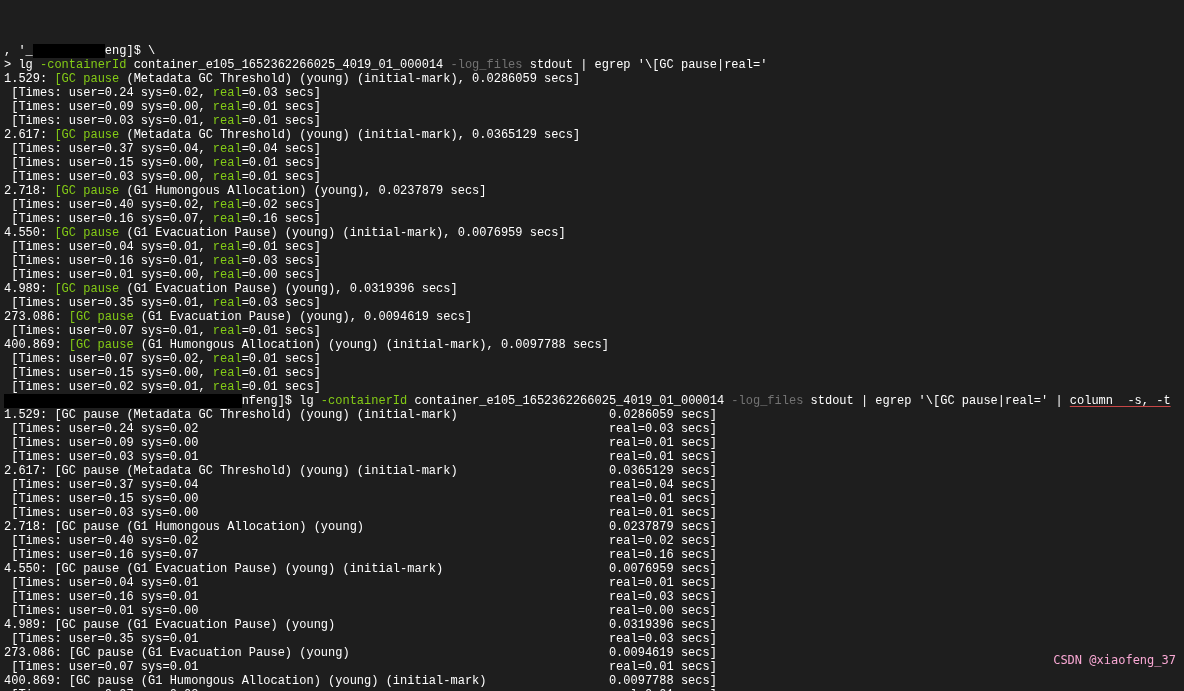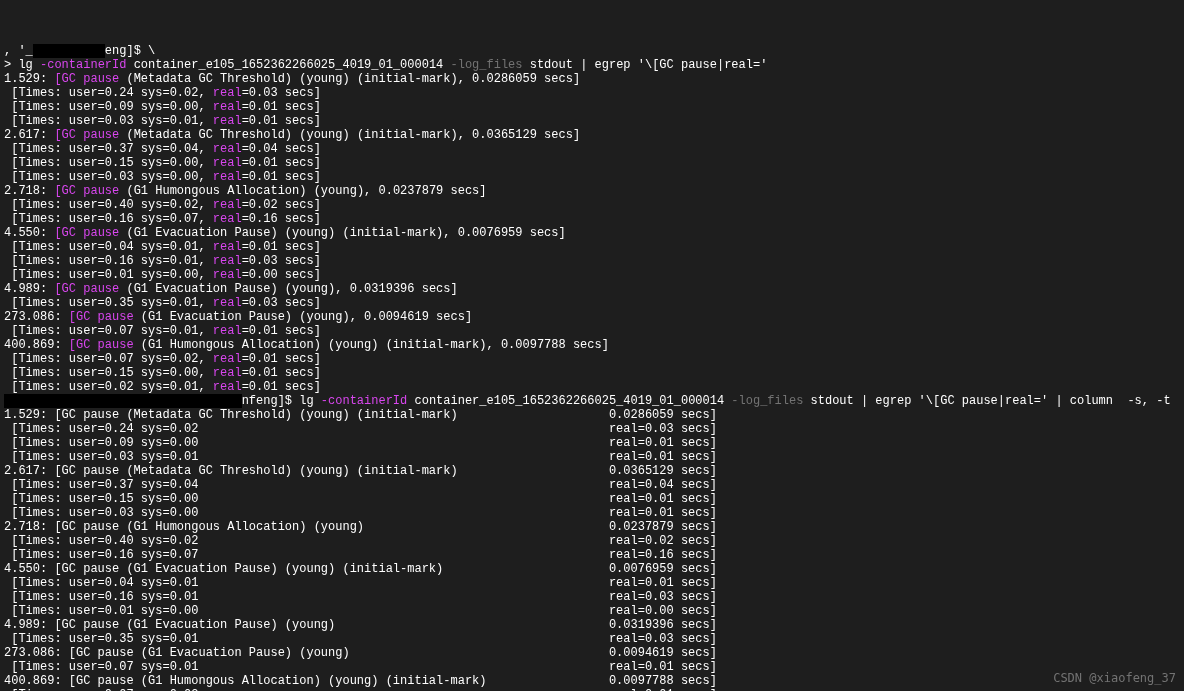--- a/index.html
+++ b/index.html
@@ -1,24 +1,24 @@
 <!DOCTYPE html>
 <html><head>
 <meta charset="utf-8">
 <style>
   html,body{margin:0;padding:0;background:#1e1e1e;color:#d4d4d4;width:1184px;height:691px;overflow:hidden}
   body{font:12px/14px "Consolas","Courier New",monospace;white-space:pre}
   #term{padding:2px 4px}
   .l{display:block}
   .c-white{color:#fff}
-  .c-yel{color:#d946ef}  
+  .c-yel{color:#84cc16}  
   .c-teal{color:#737373} 
-  .c-under{text-decoration-color:#c74646;text-decoration-thickness:1px;text-underline-offset:2px}
+  .c-under{text-decoration:underline;text-decoration-color:#c74646;text-decoration-thickness:1px;text-underline-offset:2px}
   .blot{display:inline-block;background:#000;color:#000}
-  .watermark{position:absolute;right:8px;bottom:6px;color:#737373;font:12px/14px "Consolas",monospace}
+  .watermark{position:absolute;right:8px;bottom:24px;color:#f9a8d4;font:12px/14px "Consolas",monospace}
 </style>
 </head>
 <body>
 
 
 <div id="term"><span class="l"><span class="c-white">, '_</span><span class="blot">          </span><span class="c-white">eng]$ \</span></span><span class="l"><span class="c-white">&gt; </span><span class="c-white">lg </span><span class="c-yel">-containerId </span><span class="c-white">container_e105_1652362266025_4019_01_000014 </span><span class="c-teal">-log_files </span><span class="c-white">stdout | egrep '\[GC pause|real='</span></span><span class="l"><span class="c-white">1.529: </span><span class="c-yel">[GC pause </span><span class="c-white">(Metadata GC Threshold) (young) (initial-mark), 0.0286059 secs]</span></span><span class="l"><span class="c-white"> [Times: user=0.24 sys=0.02, </span><span class="c-yel">real</span><span class="c-white">=0.03 secs]</span></span><span class="l"><span class="c-white"> [Times: user=0.09 sys=0.00, </span><span class="c-yel">real</span><span class="c-white">=0.01 secs]</span></span><span class="l"><span class="c-white"> [Times: user=0.03 sys=0.01, </span><span class="c-yel">real</span><span class="c-white">=0.01 secs]</span></span><span class="l"><span class="c-white">2.617: </span><span class="c-yel">[GC pause </span><span class="c-white">(Metadata GC Threshold) (young) (initial-mark), 0.0365129 secs]</span></span><span class="l"><span class="c-white"> [Times: user=0.37 sys=0.04, </span><span class="c-yel">real</span><span class="c-white">=0.04 secs]</span></span><span class="l"><span class="c-white"> [Times: user=0.15 sys=0.00, </span><span class="c-yel">real</span><span class="c-white">=0.01 secs]</span></span><span class="l"><span class="c-white"> [Times: user=0.03 sys=0.00, </span><span class="c-yel">real</span><span class="c-white">=0.01 secs]</span></span><span class="l"><span class="c-white">2.718: </span><span class="c-yel">[GC pause </span><span class="c-white">(G1 Humongous Allocation) (young), 0.0237879 secs]</span></span><span class="l"><span class="c-white"> [Times: user=0.40 sys=0.02, </span><span class="c-yel">real</span><span class="c-white">=0.02 secs]</span></span><span class="l"><span class="c-white"> [Times: user=0.16 sys=0.07, </span><span class="c-yel">real</span><span class="c-white">=0.16 secs]</span></span><span class="l"><span class="c-white">4.550: </span><span class="c-yel">[GC pause </span><span class="c-white">(G1 Evacuation Pause) (young) (initial-mark), 0.0076959 secs]</span></span><span class="l"><span class="c-white"> [Times: user=0.04 sys=0.01, </span><span class="c-yel">real</span><span class="c-white">=0.01 secs]</span></span><span class="l"><span class="c-white"> [Times: user=0.16 sys=0.01, </span><span class="c-yel">real</span><span class="c-white">=0.03 secs]</span></span><span class="l"><span class="c-white"> [Times: user=0.01 sys=0.00, </span><span class="c-yel">real</span><span class="c-white">=0.00 secs]</span></span><span class="l"><span class="c-white">4.989: </span><span class="c-yel">[GC pause </span><span class="c-white">(G1 Evacuation Pause) (young), 0.0319396 secs]</span></span><span class="l"><span class="c-white"> [Times: user=0.35 sys=0.01, </span><span class="c-yel">real</span><span class="c-white">=0.03 secs]</span></span><span class="l"><span class="c-white">273.086: </span><span class="c-yel">[GC pause </span><span class="c-white">(G1 Evacuation Pause) (young), 0.0094619 secs]</span></span><span class="l"><span class="c-white"> [Times: user=0.07 sys=0.01, </span><span class="c-yel">real</span><span class="c-white">=0.01 secs]</span></span><span class="l"><span class="c-white">400.869: </span><span class="c-yel">[GC pause </span><span class="c-white">(G1 Humongous Allocation) (young) (initial-mark), 0.0097788 secs]</span></span><span class="l"><span class="c-white"> [Times: user=0.07 sys=0.02, </span><span class="c-yel">real</span><span class="c-white">=0.01 secs]</span></span><span class="l"><span class="c-white"> [Times: user=0.15 sys=0.00, </span><span class="c-yel">real</span><span class="c-white">=0.01 secs]</span></span><span class="l"><span class="c-white"> [Times: user=0.02 sys=0.01, </span><span class="c-yel">real</span><span class="c-white">=0.01 secs]</span></span><span class="l"><span class="blot">                                 </span><span class="c-white">nfeng]$ </span><span class="c-white">lg </span><span class="c-yel">-containerId </span><span class="c-white">container_e105_1652362266025_4019_01_000014 </span><span class="c-teal">-log_files </span><span class="c-white">stdout | egrep '\[GC pause|real=' | </span><span class="c-white c-under">column  -s, -t</span></span><span class="l"><span class="c-white">1.529: [GC pause (Metadata GC Threshold) (young) (initial-mark)                     0.0286059 secs]</span></span><span class="l"><span class="c-white"> [Times: user=0.24 sys=0.02                                                         real=0.03 secs]</span></span><span class="l"><span class="c-white"> [Times: user=0.09 sys=0.00                                                         real=0.01 secs]</span></span><span class="l"><span class="c-white"> [Times: user=0.03 sys=0.01                                                         real=0.01 secs]</span></span><span class="l"><span class="c-white">2.617: [GC pause (Metadata GC Threshold) (young) (initial-mark)                     0.0365129 secs]</span></span><span class="l"><span class="c-white"> [Times: user=0.37 sys=0.04                                                         real=0.04 secs]</span></span><span class="l"><span class="c-white"> [Times: user=0.15 sys=0.00                                                         real=0.01 secs]</span></span><span class="l"><span class="c-white"> [Times: user=0.03 sys=0.00                                                         real=0.01 secs]</span></span><span class="l"><span class="c-white">2.718: [GC pause (G1 Humongous Allocation) (young)                                  0.0237879 secs]</span></span><span class="l"><span class="c-white"> [Times: user=0.40 sys=0.02                                                         real=0.02 secs]</span></span><span class="l"><span class="c-white"> [Times: user=0.16 sys=0.07                                                         real=0.16 secs]</span></span><span class="l"><span class="c-white">4.550: [GC pause (G1 Evacuation Pause) (young) (initial-mark)                       0.0076959 secs]</span></span><span class="l"><span class="c-white"> [Times: user=0.04 sys=0.01                                                         real=0.01 secs]</span></span><span class="l"><span class="c-white"> [Times: user=0.16 sys=0.01                                                         real=0.03 secs]</span></span><span class="l"><span class="c-white"> [Times: user=0.01 sys=0.00                                                         real=0.00 secs]</span></span><span class="l"><span class="c-white">4.989: [GC pause (G1 Evacuation Pause) (young)                                      0.0319396 secs]</span></span><span class="l"><span class="c-white"> [Times: user=0.35 sys=0.01                                                         real=0.03 secs]</span></span><span class="l"><span class="c-white">273.086: [GC pause (G1 Evacuation Pause) (young)                                    0.0094619 secs]</span></span><span class="l"><span class="c-white"> [Times: user=0.07 sys=0.01                                                         real=0.01 secs]</span></span><span class="l"><span class="c-white">400.869: [GC pause (G1 Humongous Allocation) (young) (initial-mark)                 0.0097788 secs]</span></span><span class="l"><span class="c-white"> [Times: user=0.07 sys=0.02                                                         real=0.01 secs]</span></span></div>
 <div class="watermark">CSDN @xiaofeng_37</div>
 
 
 

